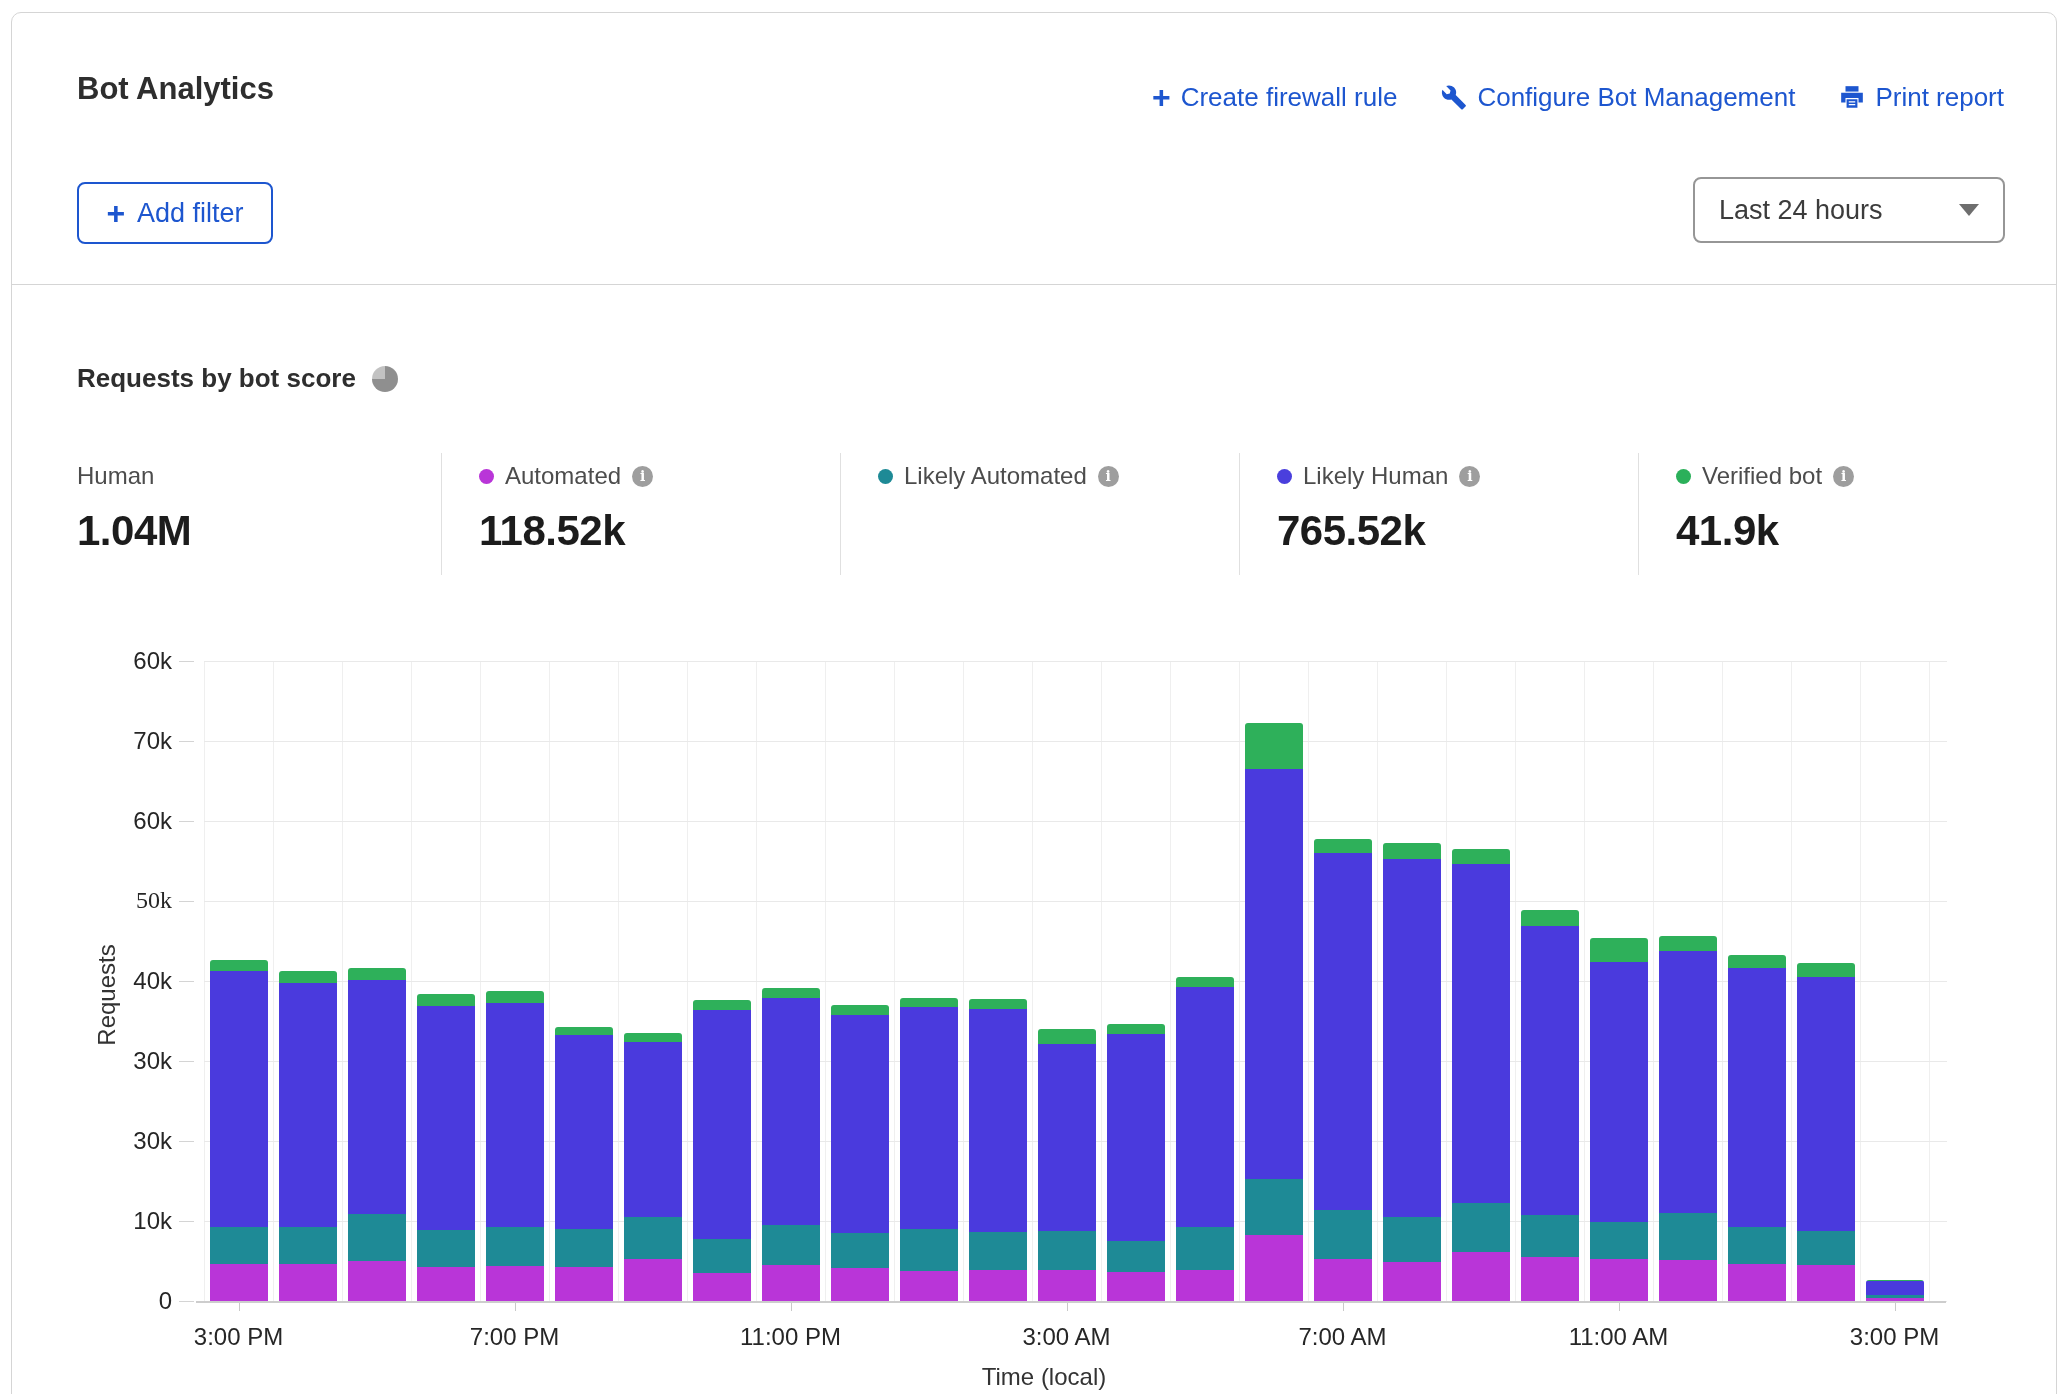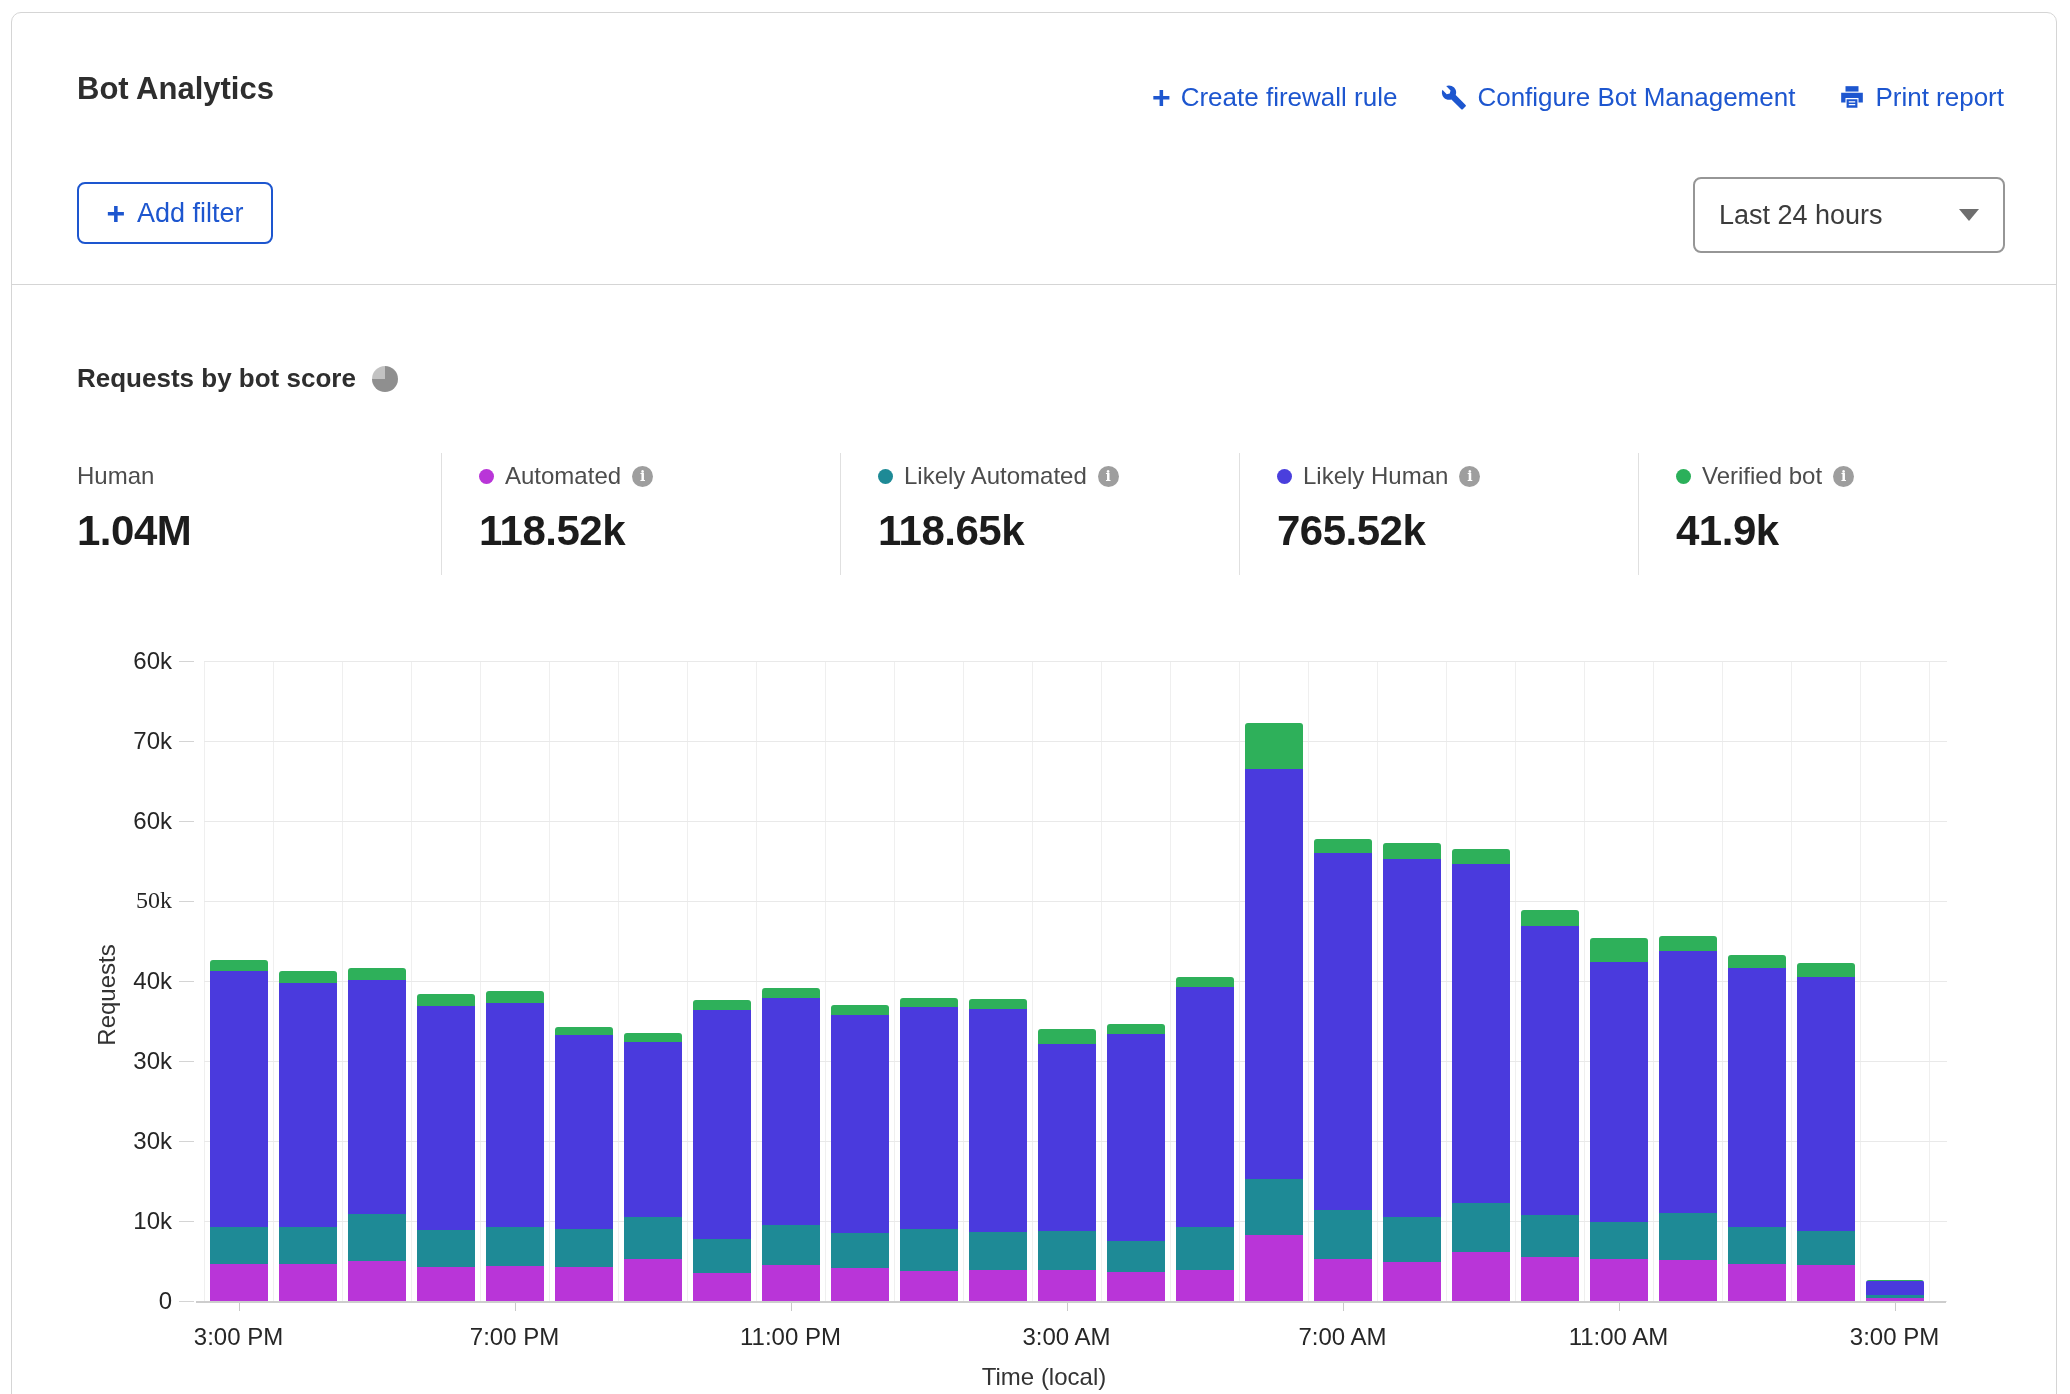--- a/index.html
+++ b/index.html
@@ -8,21 +8,21 @@
     background:#fff;border:1px solid #d5d5d5;border-radius:10px;}
   
   .page-title{position:absolute;left:65px;top:58px;font-size:31px;font-weight:700;color:#2e2e2e;margin:0;}
   .header-actions{position:absolute;top:68px;right:52px;display:flex;gap:44px;align-items:center;}
   .action-link{display:flex;align-items:center;gap:10px;color:#1d56cf;font-size:26px;cursor:pointer;text-decoration:none;white-space:nowrap;}
   .action-link svg{display:block;}
   .plus-glyph{font-size:32px;font-weight:700;line-height:1;color:#1d56cf;}
   .add-filter{position:absolute;left:65px;top:169px;width:196px;height:62px;box-sizing:border-box;
     background:#fff;border:2px solid #1d56cf;border-radius:8px;color:#1d56cf;font-size:27px;
     display:flex;align-items:center;justify-content:center;gap:12px;cursor:pointer;font-family:inherit;}
-  .dropdown{position:absolute;left:1681px;top:164px;width:312px;height:76px;box-sizing:border-box;
+  .dropdown{position:absolute;left:1681px;top:164px;width:312px;height:66px;box-sizing:border-box;
     background:#fff;border:2px solid #969696;border-radius:8px;display:flex;align-items:center;
     padding:0 24px;font-size:27px;color:#3c3c3c;cursor:pointer;}
   .dropdown .caret{margin-left:auto;width:0;height:0;border-left:10px solid transparent;
     border-right:10px solid transparent;border-top:12px solid #6e6e6e;}
   .header-divider{position:absolute;left:0;top:271px;width:100%;border-top:1px solid #d5d5d5;}
   
   .section-title-row{position:absolute;left:65px;top:350px;display:flex;align-items:center;gap:16px;}
   .section-title{font-size:26px;font-weight:700;color:#2e2e2e;margin:0;}
   .pie-icon{width:26px;height:26px;border-radius:50%;
     background:conic-gradient(#c2c2c2 0deg 90deg,#8f8f8f 90deg 360deg);transform:rotate(-90deg);}
@@ -111,21 +111,20 @@
           <div class="info-icon">i</div>
         </div>
         <div class="stat-value">118.52k</div>
       </div>
       <div class="stat-col" style="left: 866px;">
         <div class="stat-label-row">
           <div class="stat-dot" style="background: rgb(30, 138, 150);"></div>
           <span>Likely Automated</span>
           <div class="info-icon">i</div>
         </div>
-        <div class="stat-value">118.65k</div>
       </div>
       <div class="stat-col" style="left: 1265px;">
         <div class="stat-label-row">
           <div class="stat-dot" style="background: rgb(74, 63, 221);"></div>
           <span>Likely Human</span>
           <div class="info-icon">i</div>
         </div>
         <div class="stat-value">765.52k</div>
       </div>
       <div class="stat-col" style="left: 1664px;">

